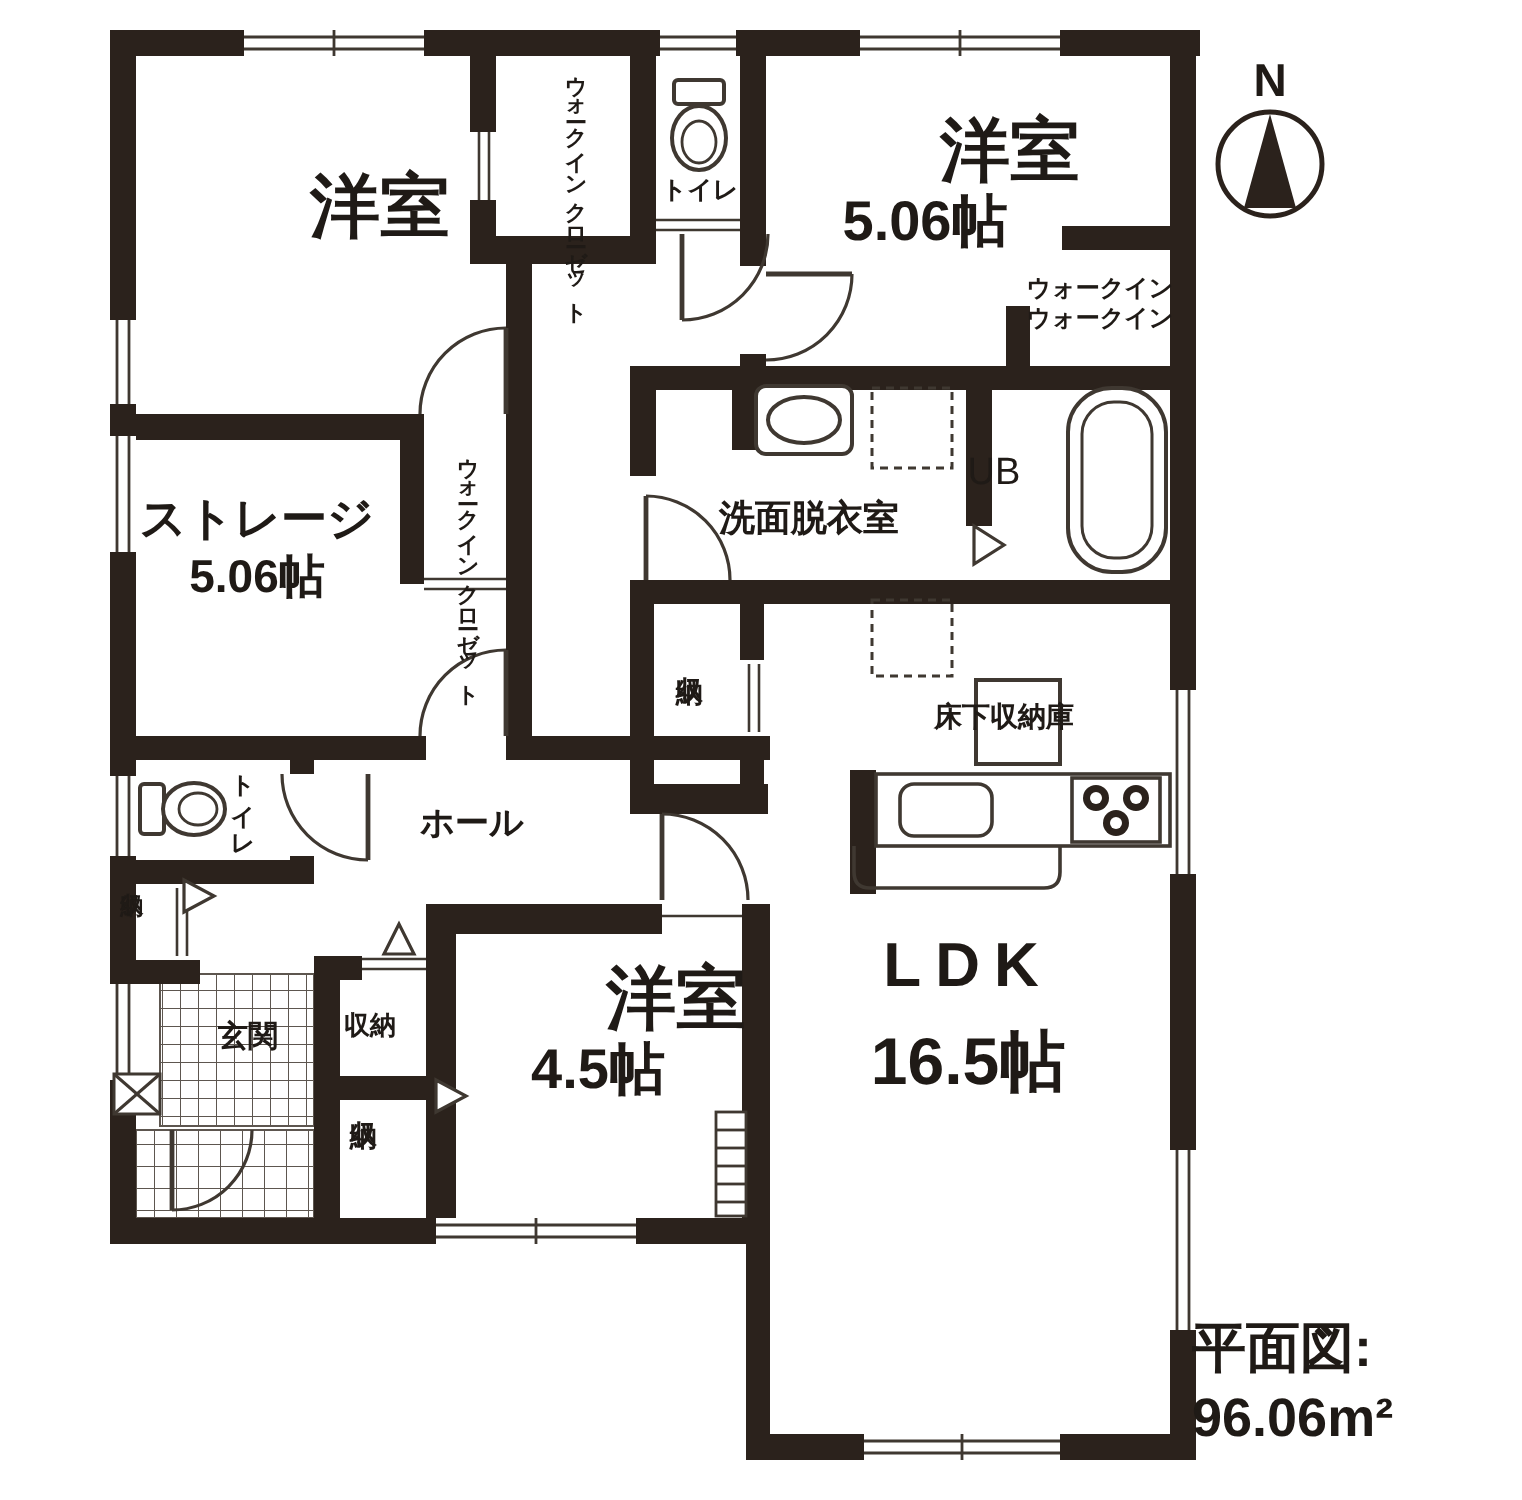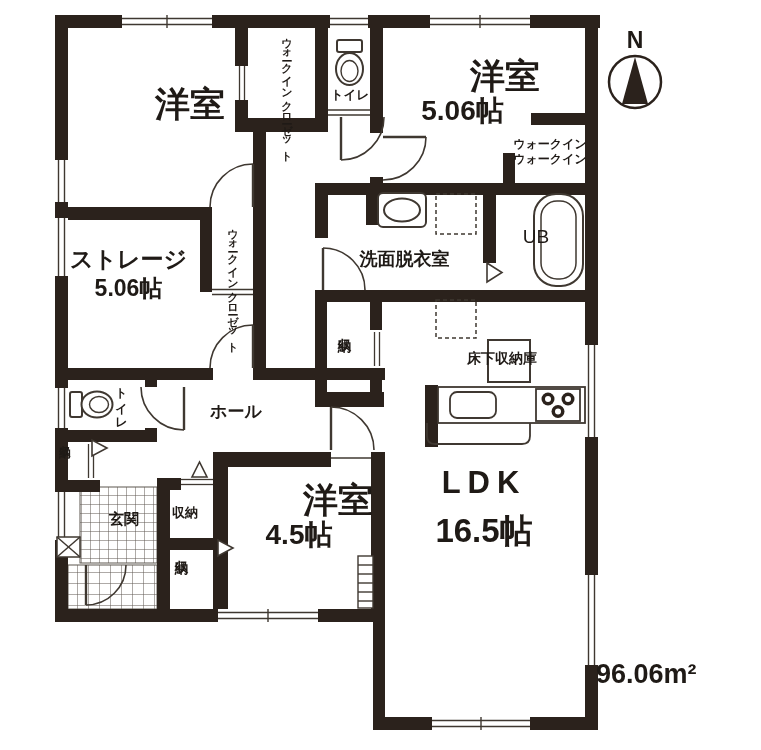--- a/index.html
+++ b/index.html
@@ -288,21 +288,21 @@
     <div style="font-size:31px;letter-spacing:7px;">LDK</div>
     <div style="font-size:33px;margin-top:12px;">16.5帖</div>
   </div>
 
   <div class="lbl ctr" style="left:203px;top:402px;width:66px;font-size:17px;">ホール</div>
 
   <div class="lbl ctr" style="left:94px;top:511px;width:60px;font-size:15px;">玄関</div>
 
   <div class="lbl ctr" style="left:352px;top:249px;width:105px;font-size:18px;">洗面脱衣室</div>
 
-  <div class="lbl ctr" style="left:515px;top:226px;width:42px;font-size:19px;font-weight:400;">UB</div>
+  <div class="lbl ctr" style="left:476px;top:226px;width:42px;font-size:19px;font-weight:400;">UB</div>
 
   <div class="lbl ctr" style="left:323px;top:88px;width:54px;font-size:12.5px;">トイレ</div>
 
   <div class="lbl vtext" style="left:114px;top:379px;height:52px;font-size:12px;">トイレ</div>
 
   <div class="lbl vtext" style="left:263px;top:30px;width:32px;height:78px;font-size:11px;line-height:16px;letter-spacing:0;">ウォークインクローゼット</div>
 
   <div class="lbl vtext" style="left:209px;top:221px;width:32px;height:78px;font-size:11px;line-height:16px;letter-spacing:0;">ウォークインクローゼット</div>
 
   <div class="lbl ctr" style="left:508px;top:137px;width:84px;font-size:12px;line-height:15px;">
@@ -316,16 +316,17 @@
 
   <div class="lbl vtext" style="left:58px;top:437px;height:46px;font-size:11.5px;">収納</div>
 
   <div class="lbl ctr" style="left:160px;top:506px;width:50px;font-size:13px;">収納</div>
 
   <div class="lbl vtext" style="left:174px;top:549px;height:54px;font-size:13.5px;">収納</div>
 
   <div class="lbl ctr" style="left:621px;top:28px;width:28px;font-size:23px;">N</div>
 
   <div class="lbl" style="left:596px;top:657px;">
+    <div class="cap-line">平面図:</div>
     <div class="cap-line">96.06m²</div>
   </div>
 
 </div>
 
 </body></html>

